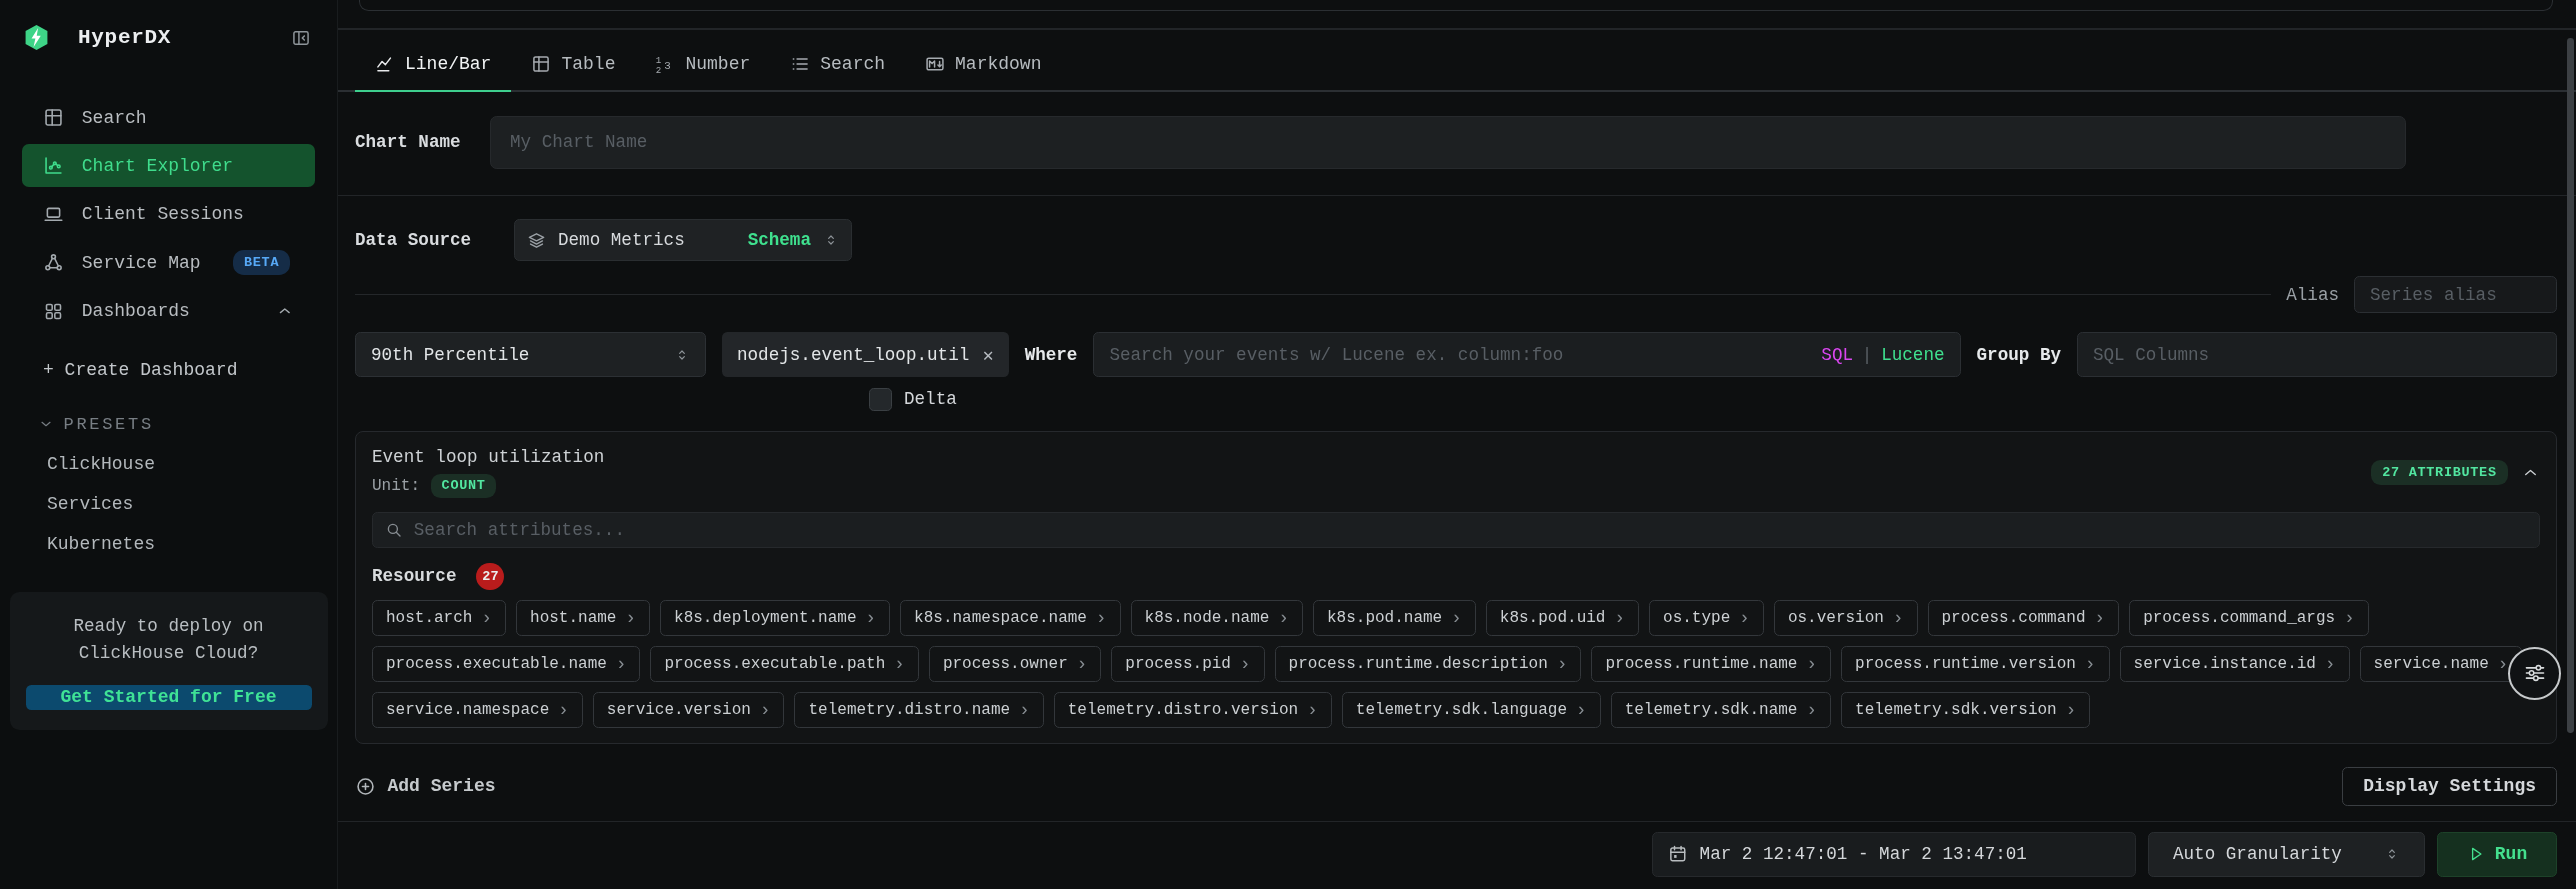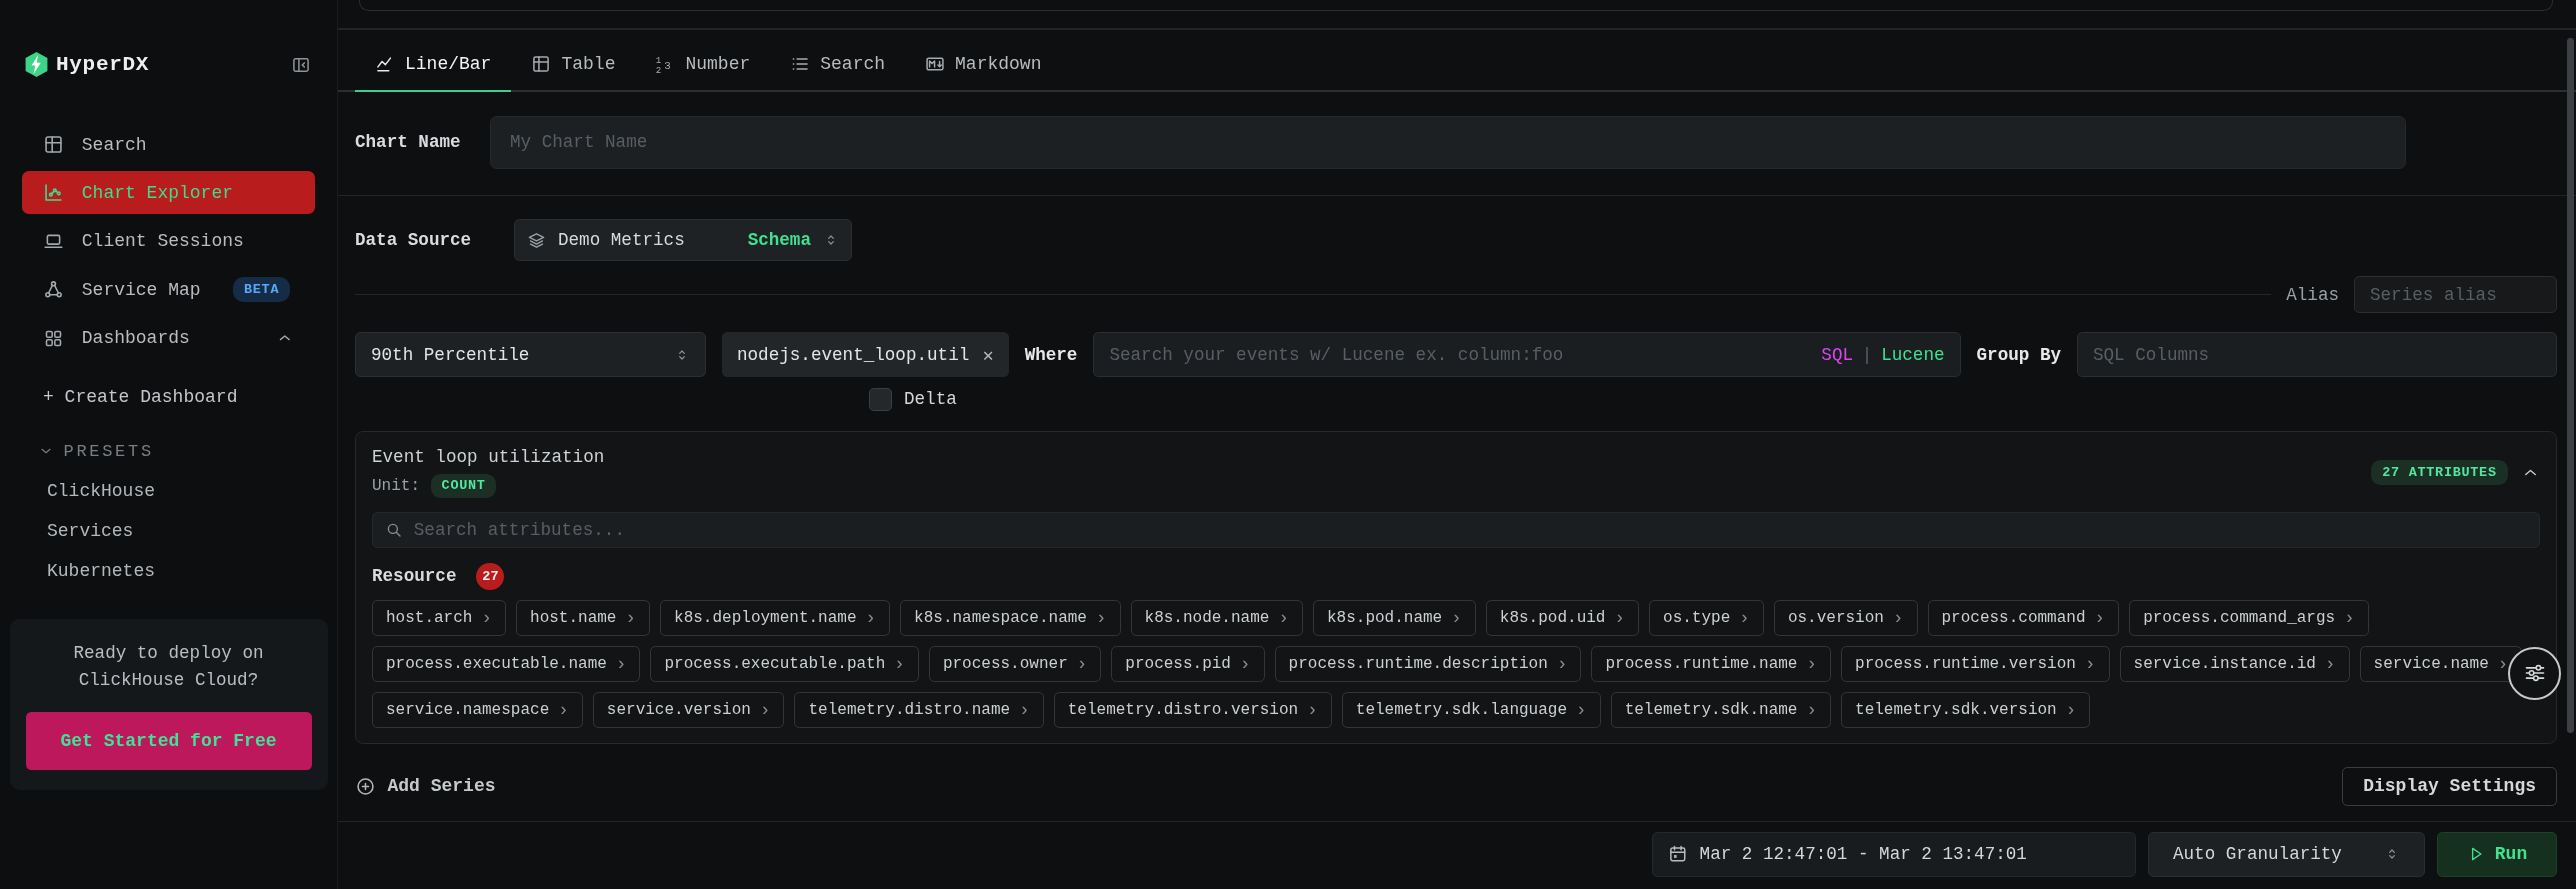--- a/index.html
+++ b/index.html
@@ -14,43 +14,43 @@
   button { background:none; border:none; font:inherit; color:inherit; cursor:pointer; }
   input { background:transparent; border:none; outline:none; font:inherit; color:#d7dadd; width:100%; }
   input::placeholder { color:#585e64; opacity:1; }
   svg { display:block; }
   .ic { stroke:currentColor; fill:none; stroke-width:1.8; stroke-linecap:round; stroke-linejoin:round; }
 
   .app { display:flex; width:100%; height:100%; position:relative; }
 
   
   .sidebar { width:338px; flex:0 0 338px; background:#0c0e0f; border-right:1.4px solid #191c1e; padding-bottom:13.5px; }
-  .logo-row { display:flex; align-items:center; gap:6px; padding:24px 26px 0 23px;margin-top:27px; }
+  .logo-row { display:flex; align-items:center; gap:28px; padding:24px 26px 0 23px; }
   .logo-hex { width:27px; height:27px; }
   .brand { font-size:21px; font-weight:700; color:#eceef0; letter-spacing:0.7px; }
   .collapse-btn { margin-left:auto; color:#8e9499; }
   .collapse-btn svg { width:20px; height:20px; }
 
   .nav { margin-top:45px; padding:0 21.6px; display:flex; flex-direction:column; gap:5.4px; }
   .nav-item { height:43px; display:flex; align-items:center; gap:17.6px; padding:0 21.6px; border-radius:6.8px; color:#b9bdc1; font-size:18px; white-space:nowrap; }
   .nav-item svg { width:21px; height:21px; color:#a3a9ae; flex:0 0 auto; }
-  .nav-item.active { background:#b91c1c; color:#3fdc8c; }
+  .nav-item.active { background:#14532d; color:#3fdc8c; }
   .nav-item.active svg { color:#3fdc8c; }
   .beta-badge { margin-left:15px; background:#152c47; color:#57a9f7; font-size:13.5px; font-weight:700; letter-spacing:0.7px; padding:4.7px 10.8px; border-radius:10.8px; }
   .nav-chevron { margin-left:auto; color:#9aa0a5; }
   .nav-chevron svg { width:17.6px; height:17.6px; }
 
   .create-dash { margin:27px 0 0 43px; color:#c3c7cb; font-size:18px; text-align:left; }
   .presets-head { margin:35px 0 0 38px; display:flex; align-items:center; gap:9.5px; color:#787e84; font-size:17px; letter-spacing:2.7px; }
   .presets-head svg { width:16px; height:16px; }
   .preset-item { margin:20px 0 0 47px; color:#b3b8bc; font-size:18px; text-align:left; display:block; }
 
   .promo { margin:38px 9.5px 0; background:#15181a; border-radius:9.5px; padding:21.6px 16px 20px; text-align:center; }
   .promo-text { color:#b9bec2; font-size:17.6px; line-height:1.5; }
-  .promo-btn { margin:19px auto 0; background:#be185d; border-radius:5.4px; height:58px; width:100%; display:flex; align-items:center; justify-content:center; color:#3fe296; font-weight:700; font-size:18px; }
+  .promo-btn { margin:19px auto 0; background:#0c4a6e; border-radius:5.4px; height:25px; width:100%; display:flex; align-items:center; justify-content:center; color:#3fe296; font-weight:700; font-size:18px; }
 
   
   .main { flex:1; padding:0 19px 0 17px; position:relative; min-width:0; }
   .topcut { height:10.8px; margin:0 4px; border:1.4px solid #2b2f33; border-top:none; border-radius:0 0 9.5px 9.5px; }
   .divider { height:1.4px; background:#222528; margin-left:-17px; margin-right:-19px; }
   .div1 { margin-top:17.6px; }
 
   .tabs { display:flex; margin:9.5px -19px 0 -17px; padding-left:17px; border-bottom:2px solid #2b2f33; }
   .tab { display:flex; align-items:center; gap:10px; padding:15px 20px 15.5px; color:#b7bcc0; font-size:18px; margin-bottom:-2px; border-bottom:2.7px solid transparent; white-space:nowrap; }
   .tab svg { width:20px; height:20px; color:#a6abb0; }

